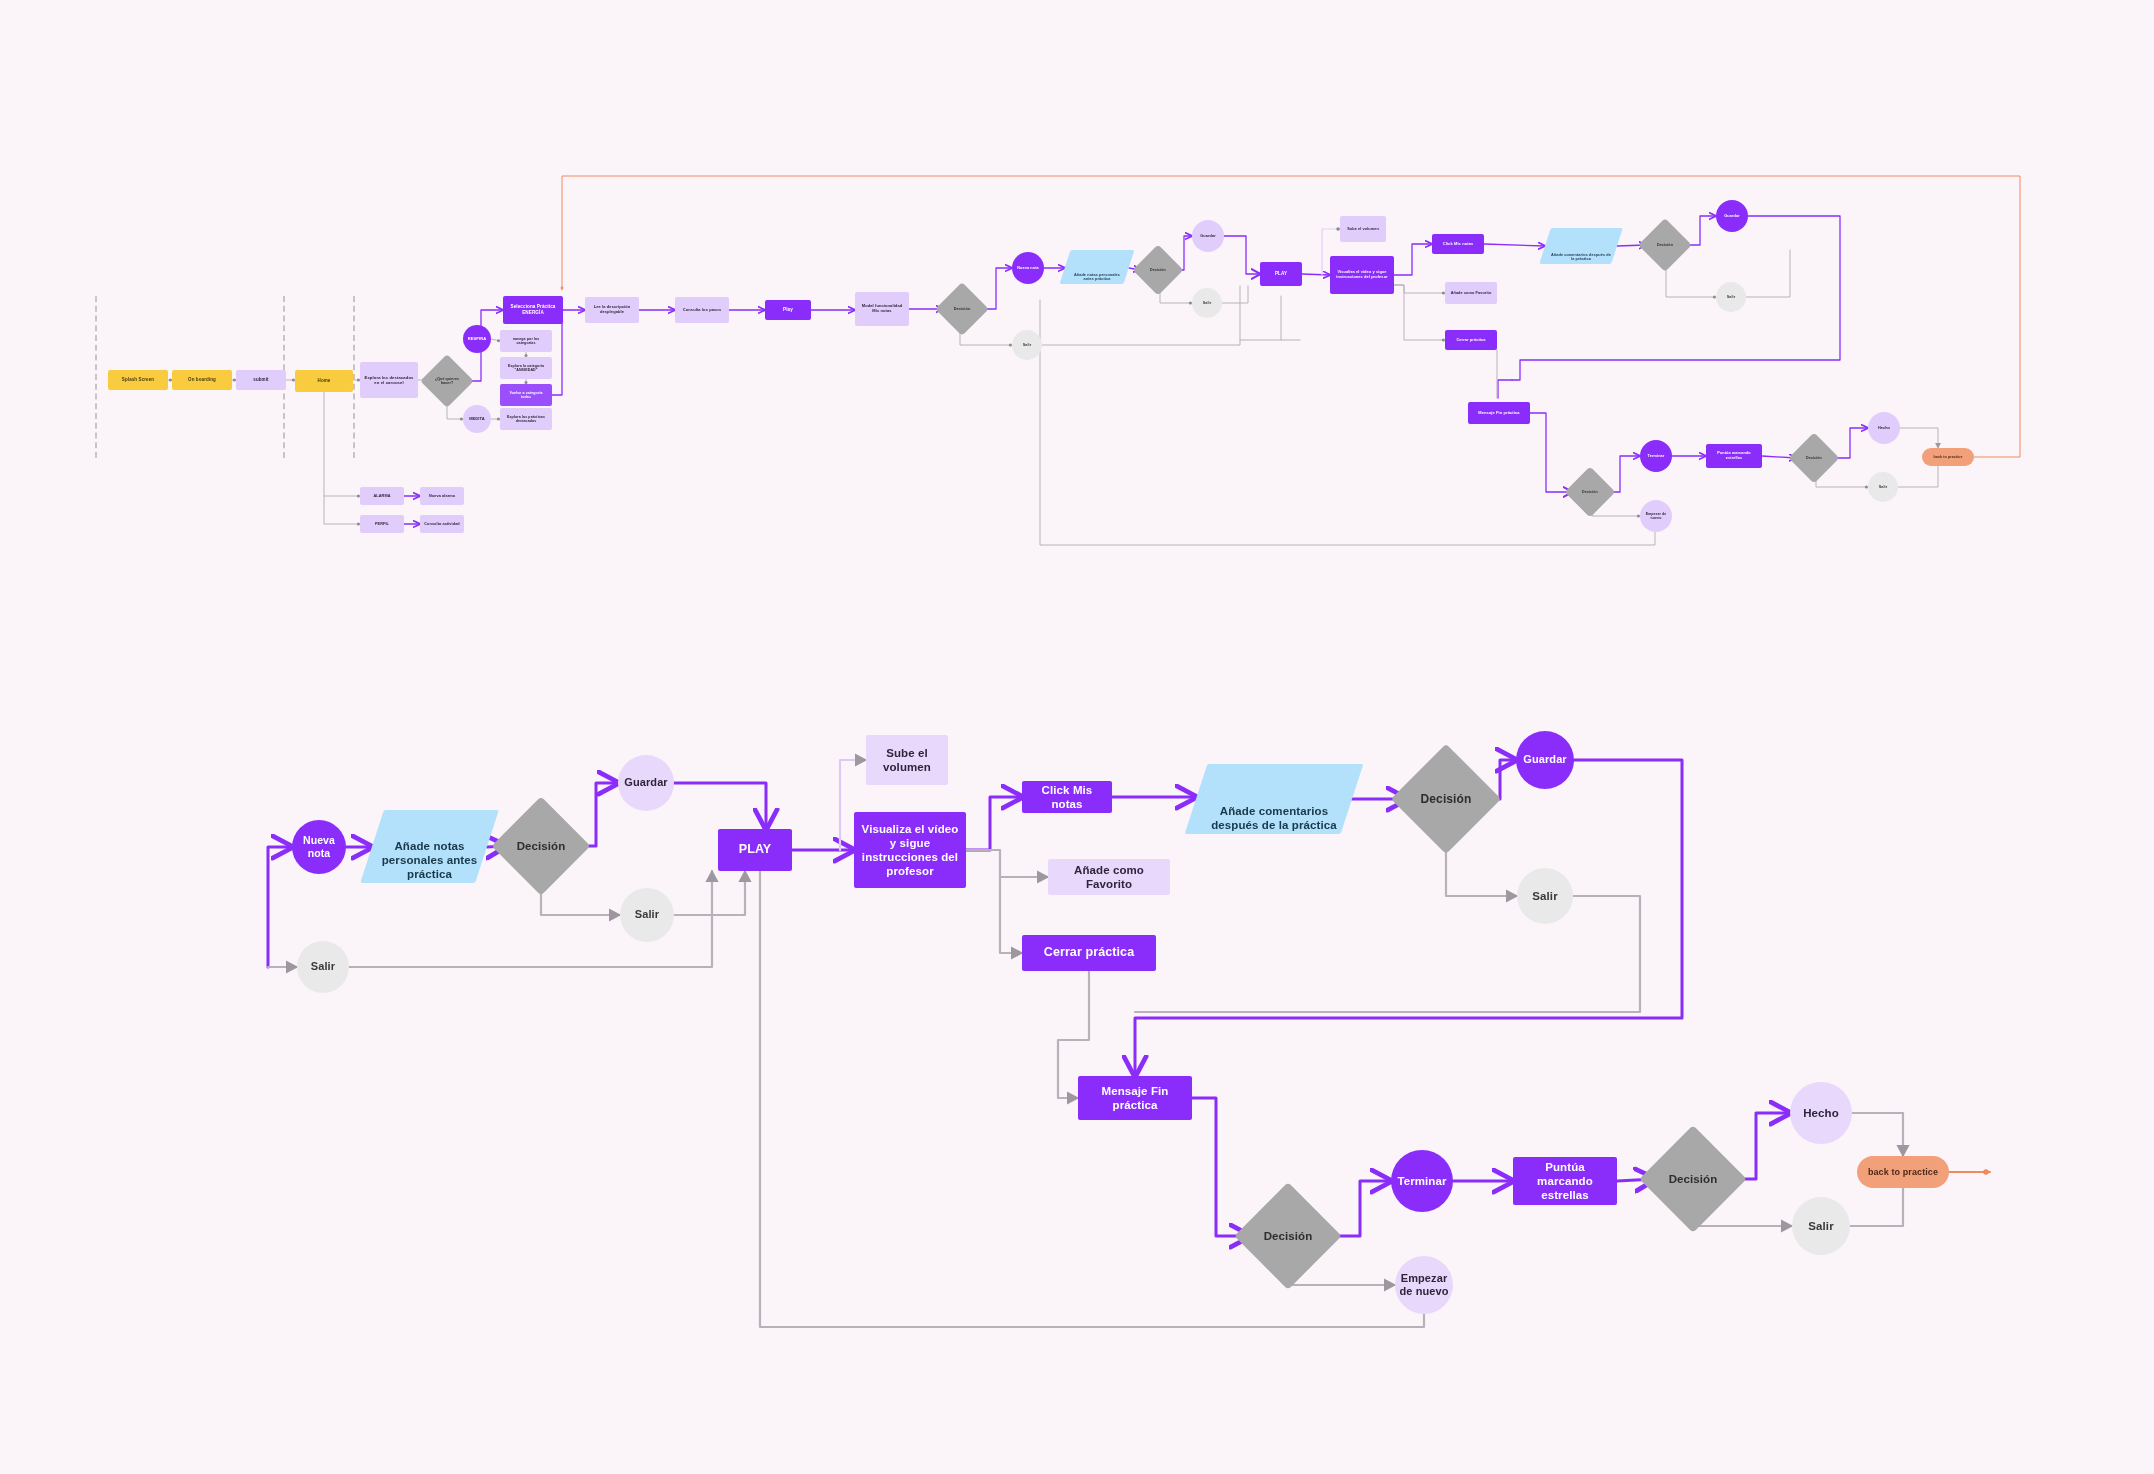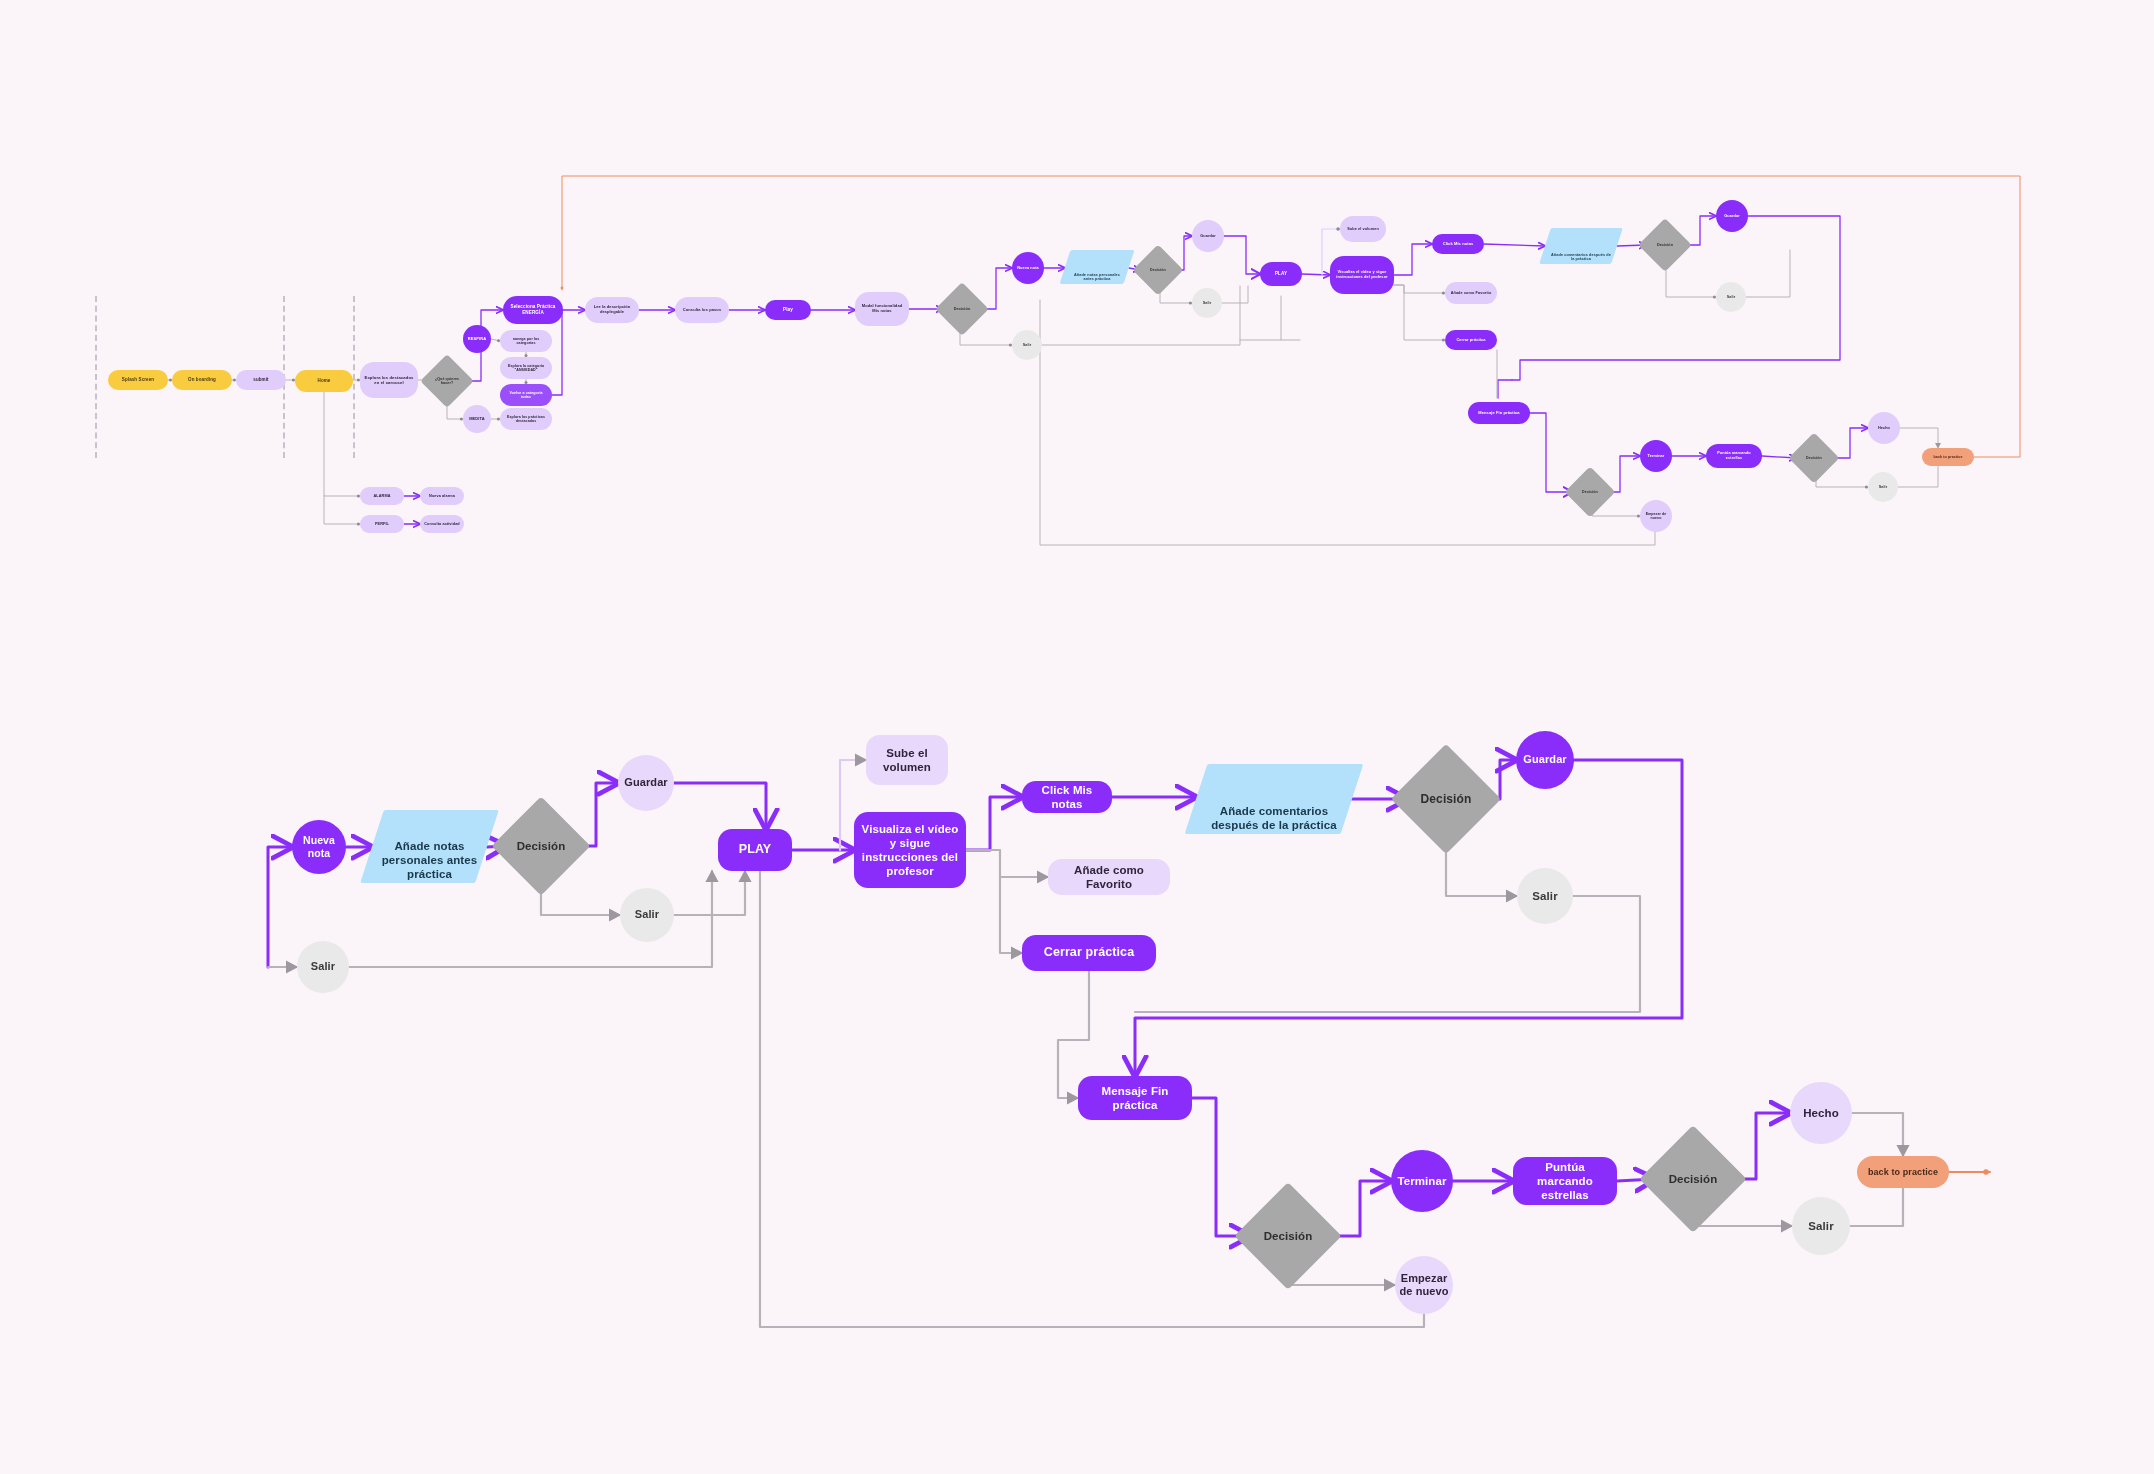--- a/index.html
+++ b/index.html
@@ -35,21 +35,21 @@
     justify-content: center;
     text-align: center;
     line-height: 1.22;
     font-weight: bold;
     color: #30243a;
     padding: 2px 4px;
     z-index: 5;
     letter-spacing: 0.1px;
   }
   
-  .rounded  { border-radius: 14px; }
+  .rounded  { border-radius: 2px; }
   .pill     { border-radius: 999px; }
   .circle   { border-radius: 50%; }
   .diamond-wrap { background: transparent !important; }
   .diamond-wrap .dmd {
     position: absolute;
     left: 0; top: 0;
     width: 100%; height: 100%;
     background: #a8a8a8;
     transform: rotate(45deg);
     border-radius: 4px;

